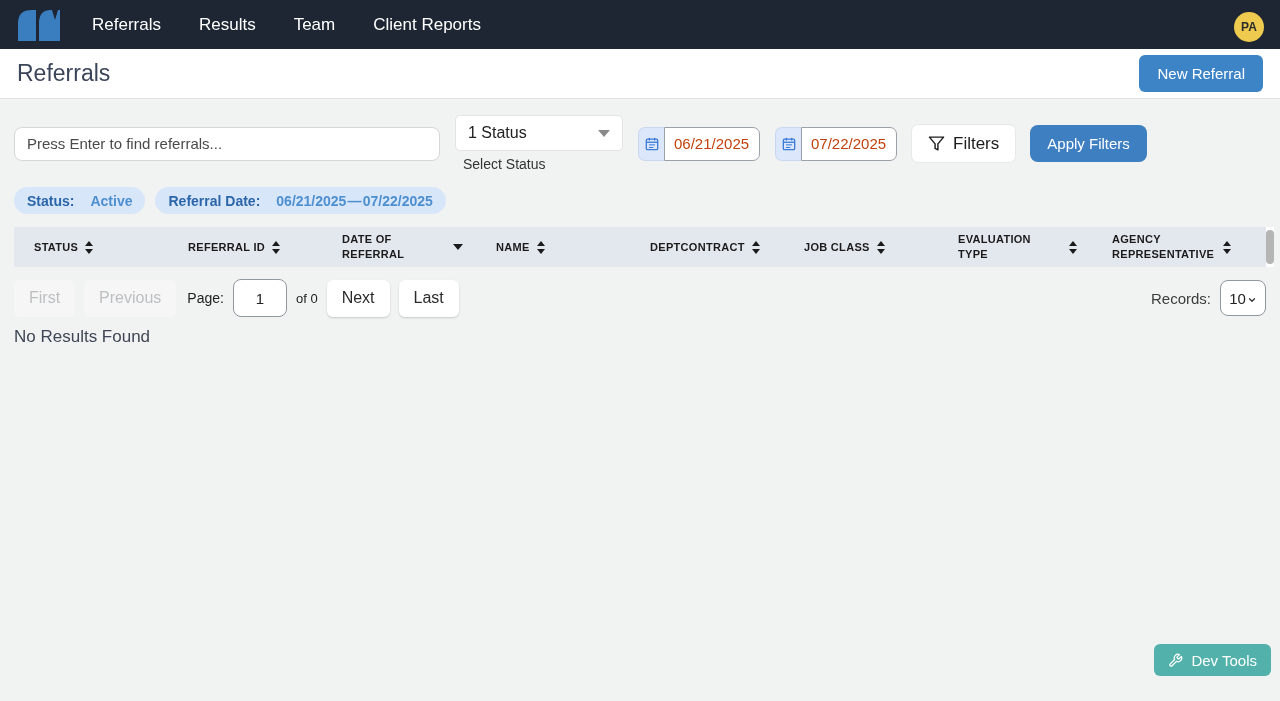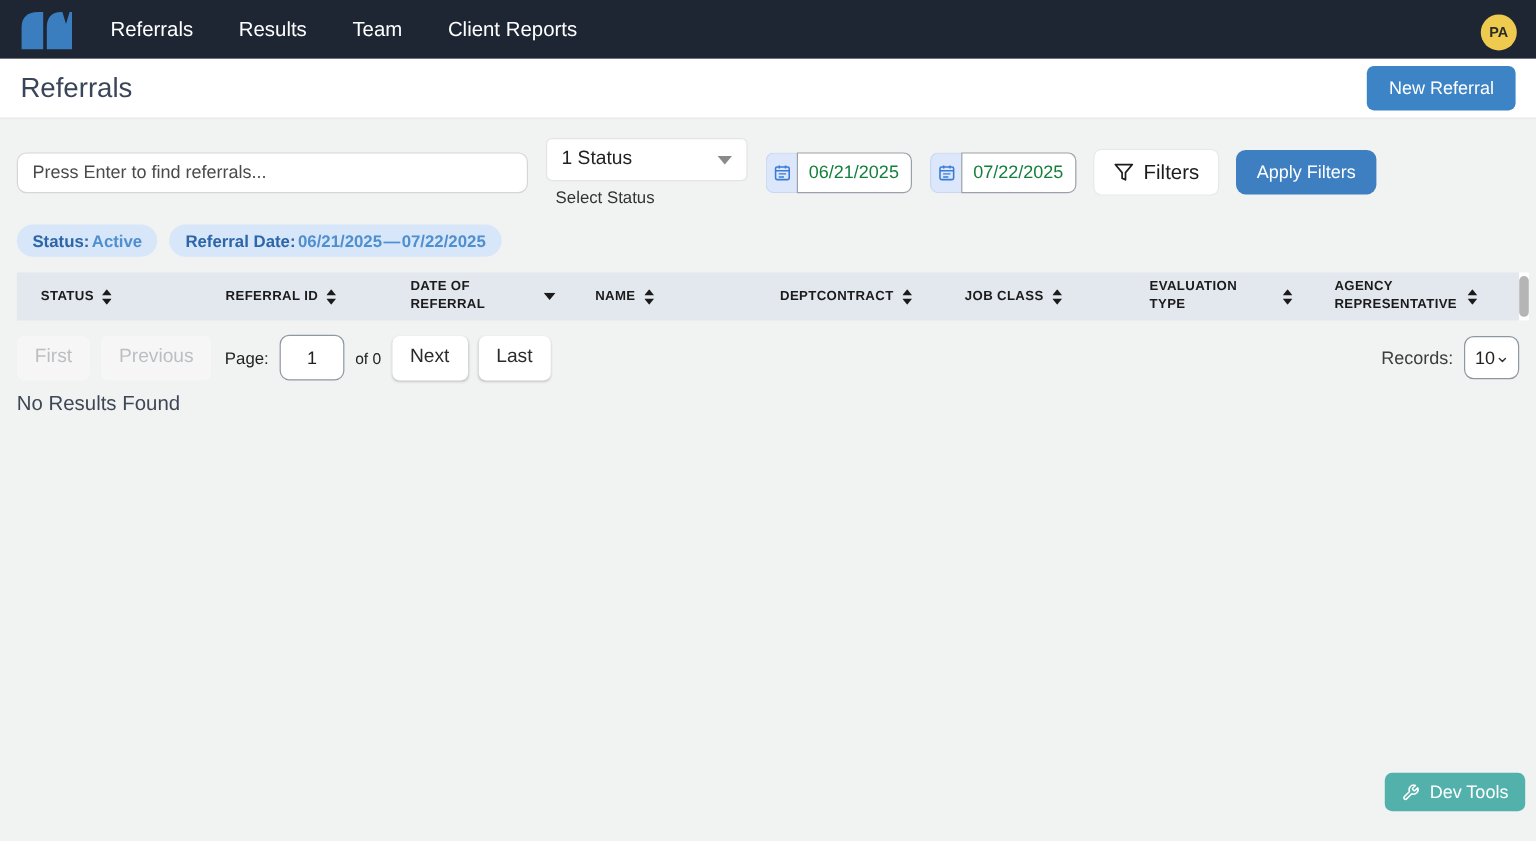--- a/index.html
+++ b/index.html
@@ -39,31 +39,31 @@
   .status-select-text { font-size:16px; color:#222; }
   .select-caret { margin-left:auto; width:0; height:0; border-left:6px solid transparent;
                   border-right:6px solid transparent; border-top:7px solid #8a8a8a; }
   .status-caption { font-size:14px; color:#333; margin-top:5px; padding-left:8px; }
 
   .date-group { display:flex; align-items:stretch; height:34px; }
   .date-addon { width:26px; background:#dce7fb; border:1px solid #c9d8f0; border-right:none;
                 border-radius:7px 0 0 7px; display:flex; align-items:center; justify-content:center; }
   .date-addon svg { width:14px; height:14px; }
   .date-input { width:96px; border:1px solid #9aa1a8; border-radius:0 7px 7px 0; background:#fff;
-                font-size:15px; color:#15803d; padding:0 9px; font-family:inherit; }
+                font-size:15px; color:#c2410c; padding:0 9px; font-family:inherit; }
 
   .btn-filters { height:37px; background:#fff; border:none; border-radius:6px; padding:0 16px;
                  display:flex; align-items:center; gap:8px; font-size:17px; color:#1c1c1c;
                  cursor:pointer; font-family:inherit; box-shadow:0 0 0 1px rgba(0,0,0,0.04); }
   .btn-apply { height:37px; background:#3d7fc1; color:#fff; border:none; border-radius:8px;
                padding:0 17px; font-size:15px; cursor:pointer; font-family:inherit; }
 
   .chips-row { display:flex; gap:10px; margin-top:15px; }
   .chip { background:#d7e6f8; border-radius:14px; height:27px; display:flex; align-items:center;
-          padding:0 13px; font-size:14px; gap:2px; }
+          padding:0 13px; font-size:14px; gap:16px; }
   .chip-label { color:#2c66a9; font-weight:bold; }
   .chip-value { color:#4e8fd0; font-weight:bold; }
 
   
   .table-header { display:flex; margin-top:13px; height:40px; }
   .header-cells { flex:1; background:#e3e8ef; display:flex; align-items:center; padding-left:20px; }
   .th { width:154px; display:flex; align-items:center; gap:7px; font-size:11px; font-weight:bold;
         color:#1b1b1b; letter-spacing:.3px; cursor:pointer; }
   .th-label { max-width:104px; line-height:1.35; }
   .sort-icon { flex:0 0 auto; }

